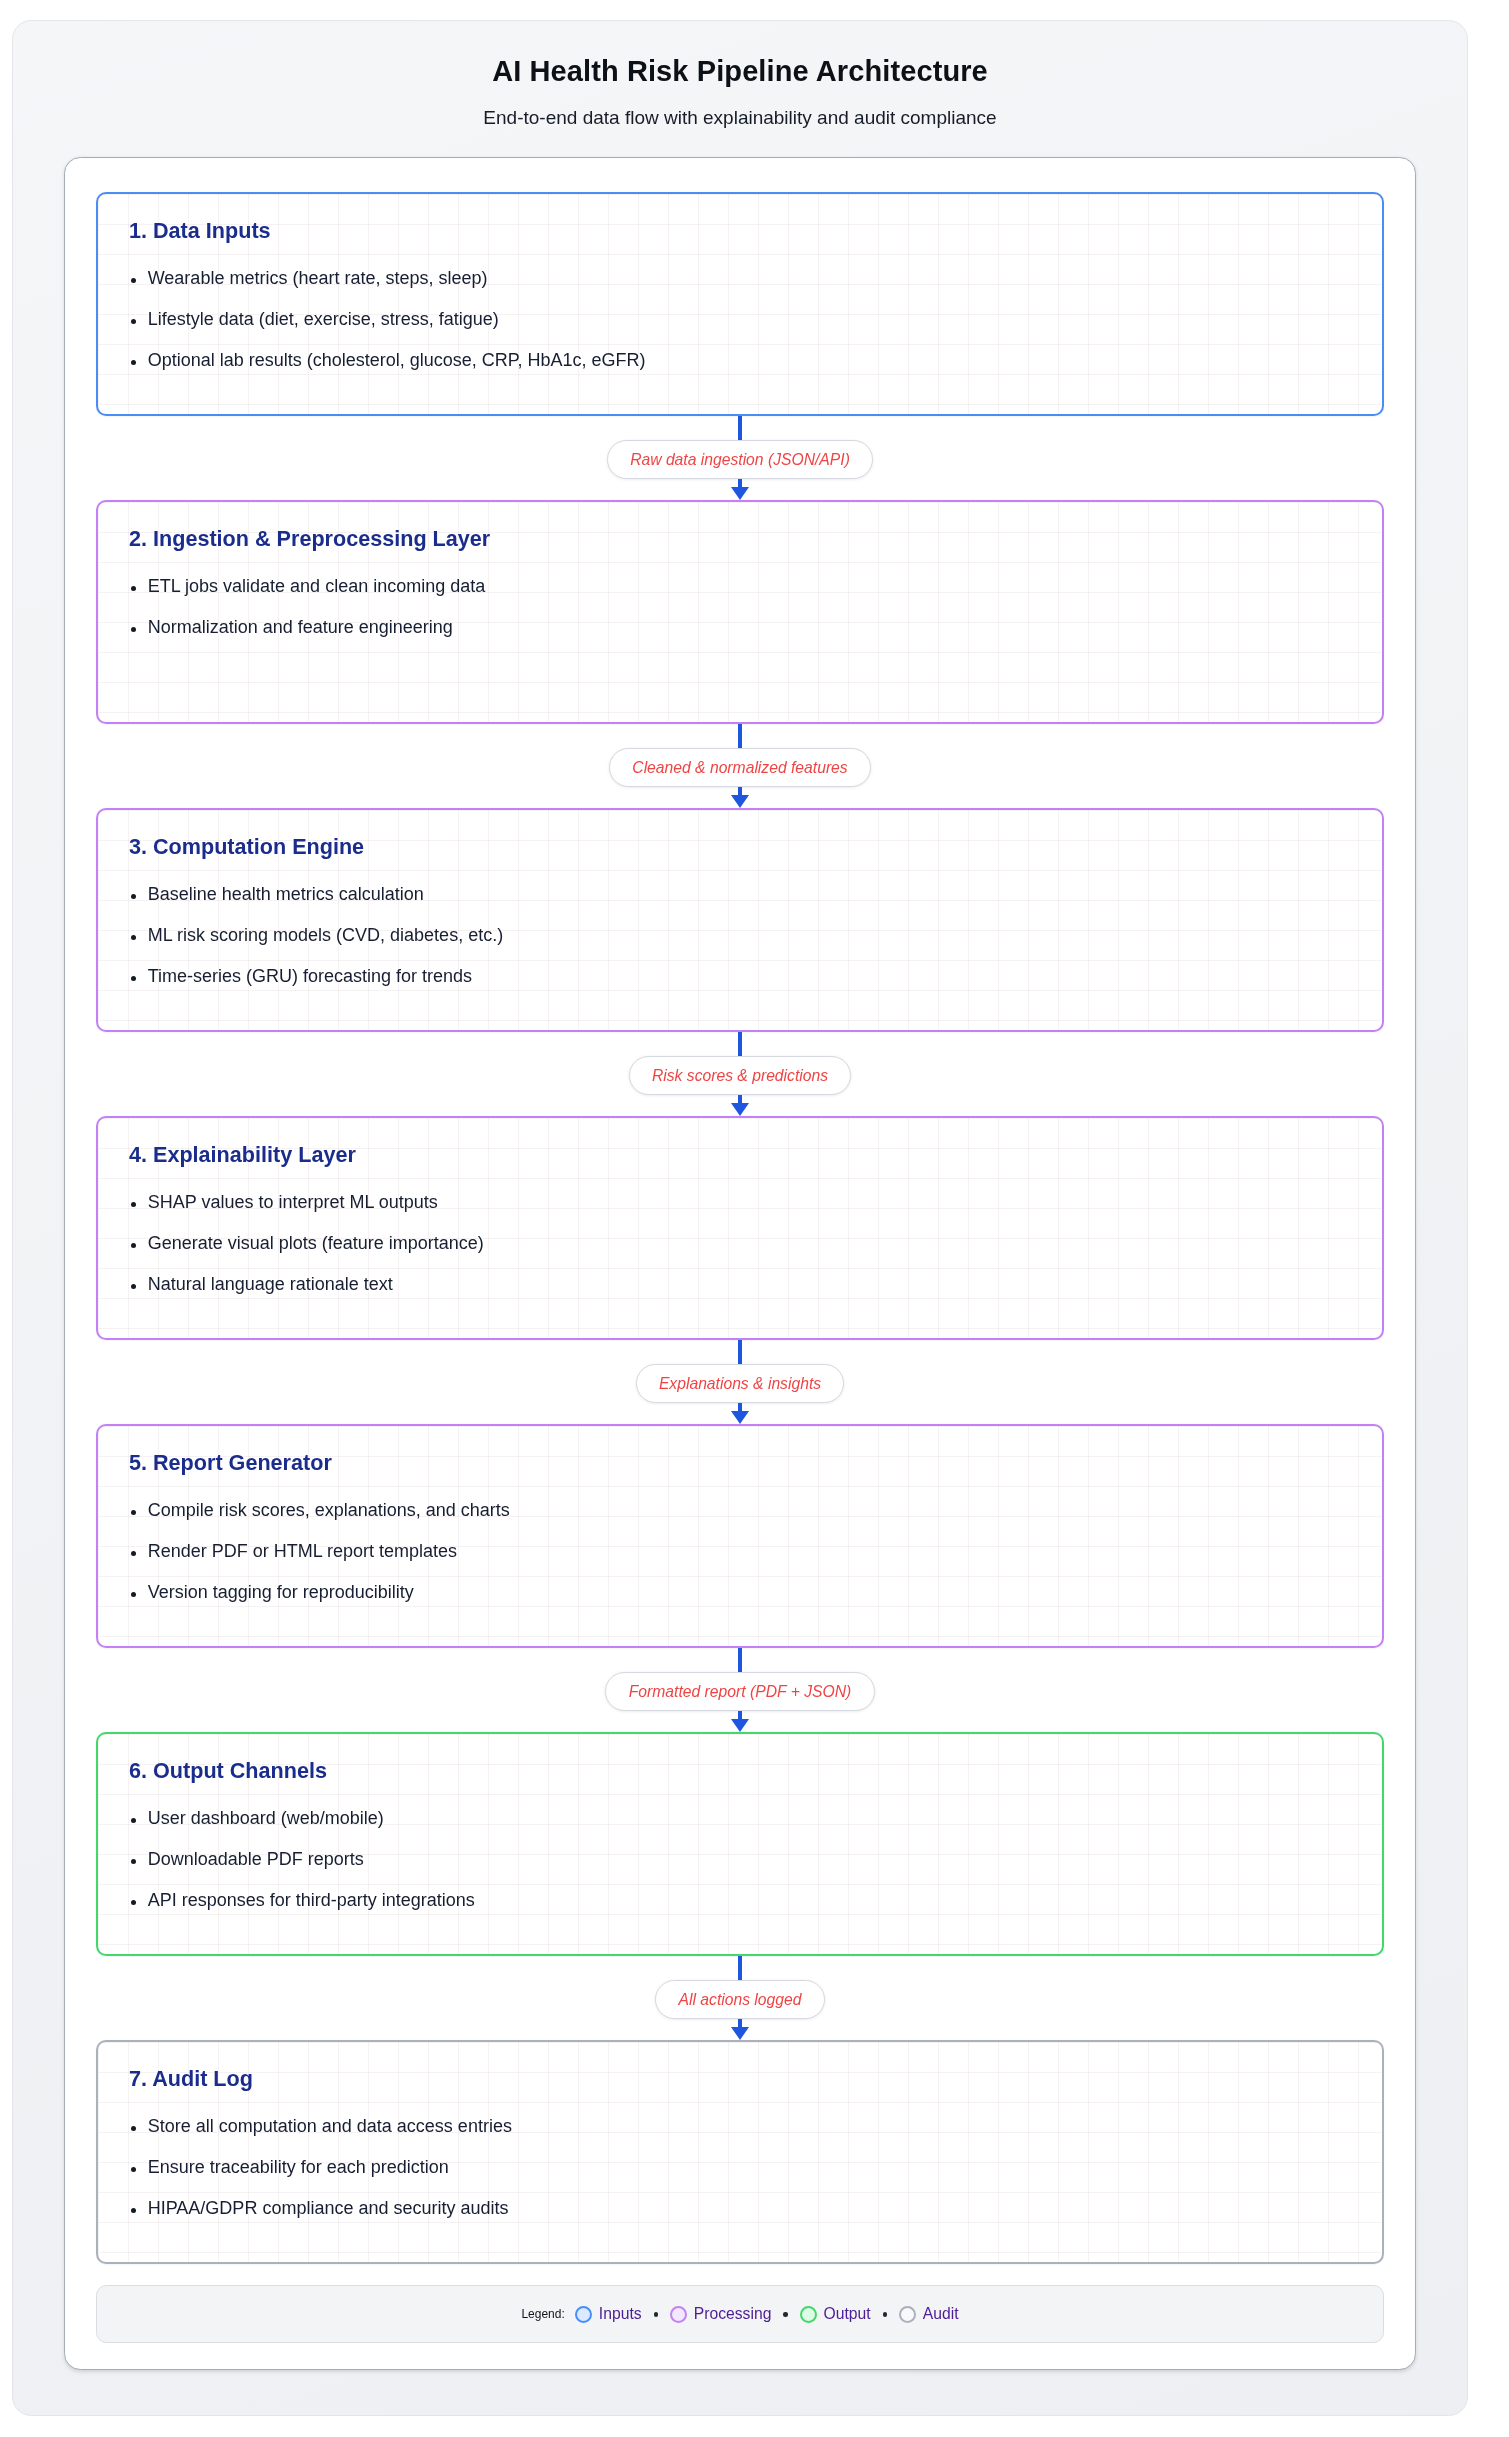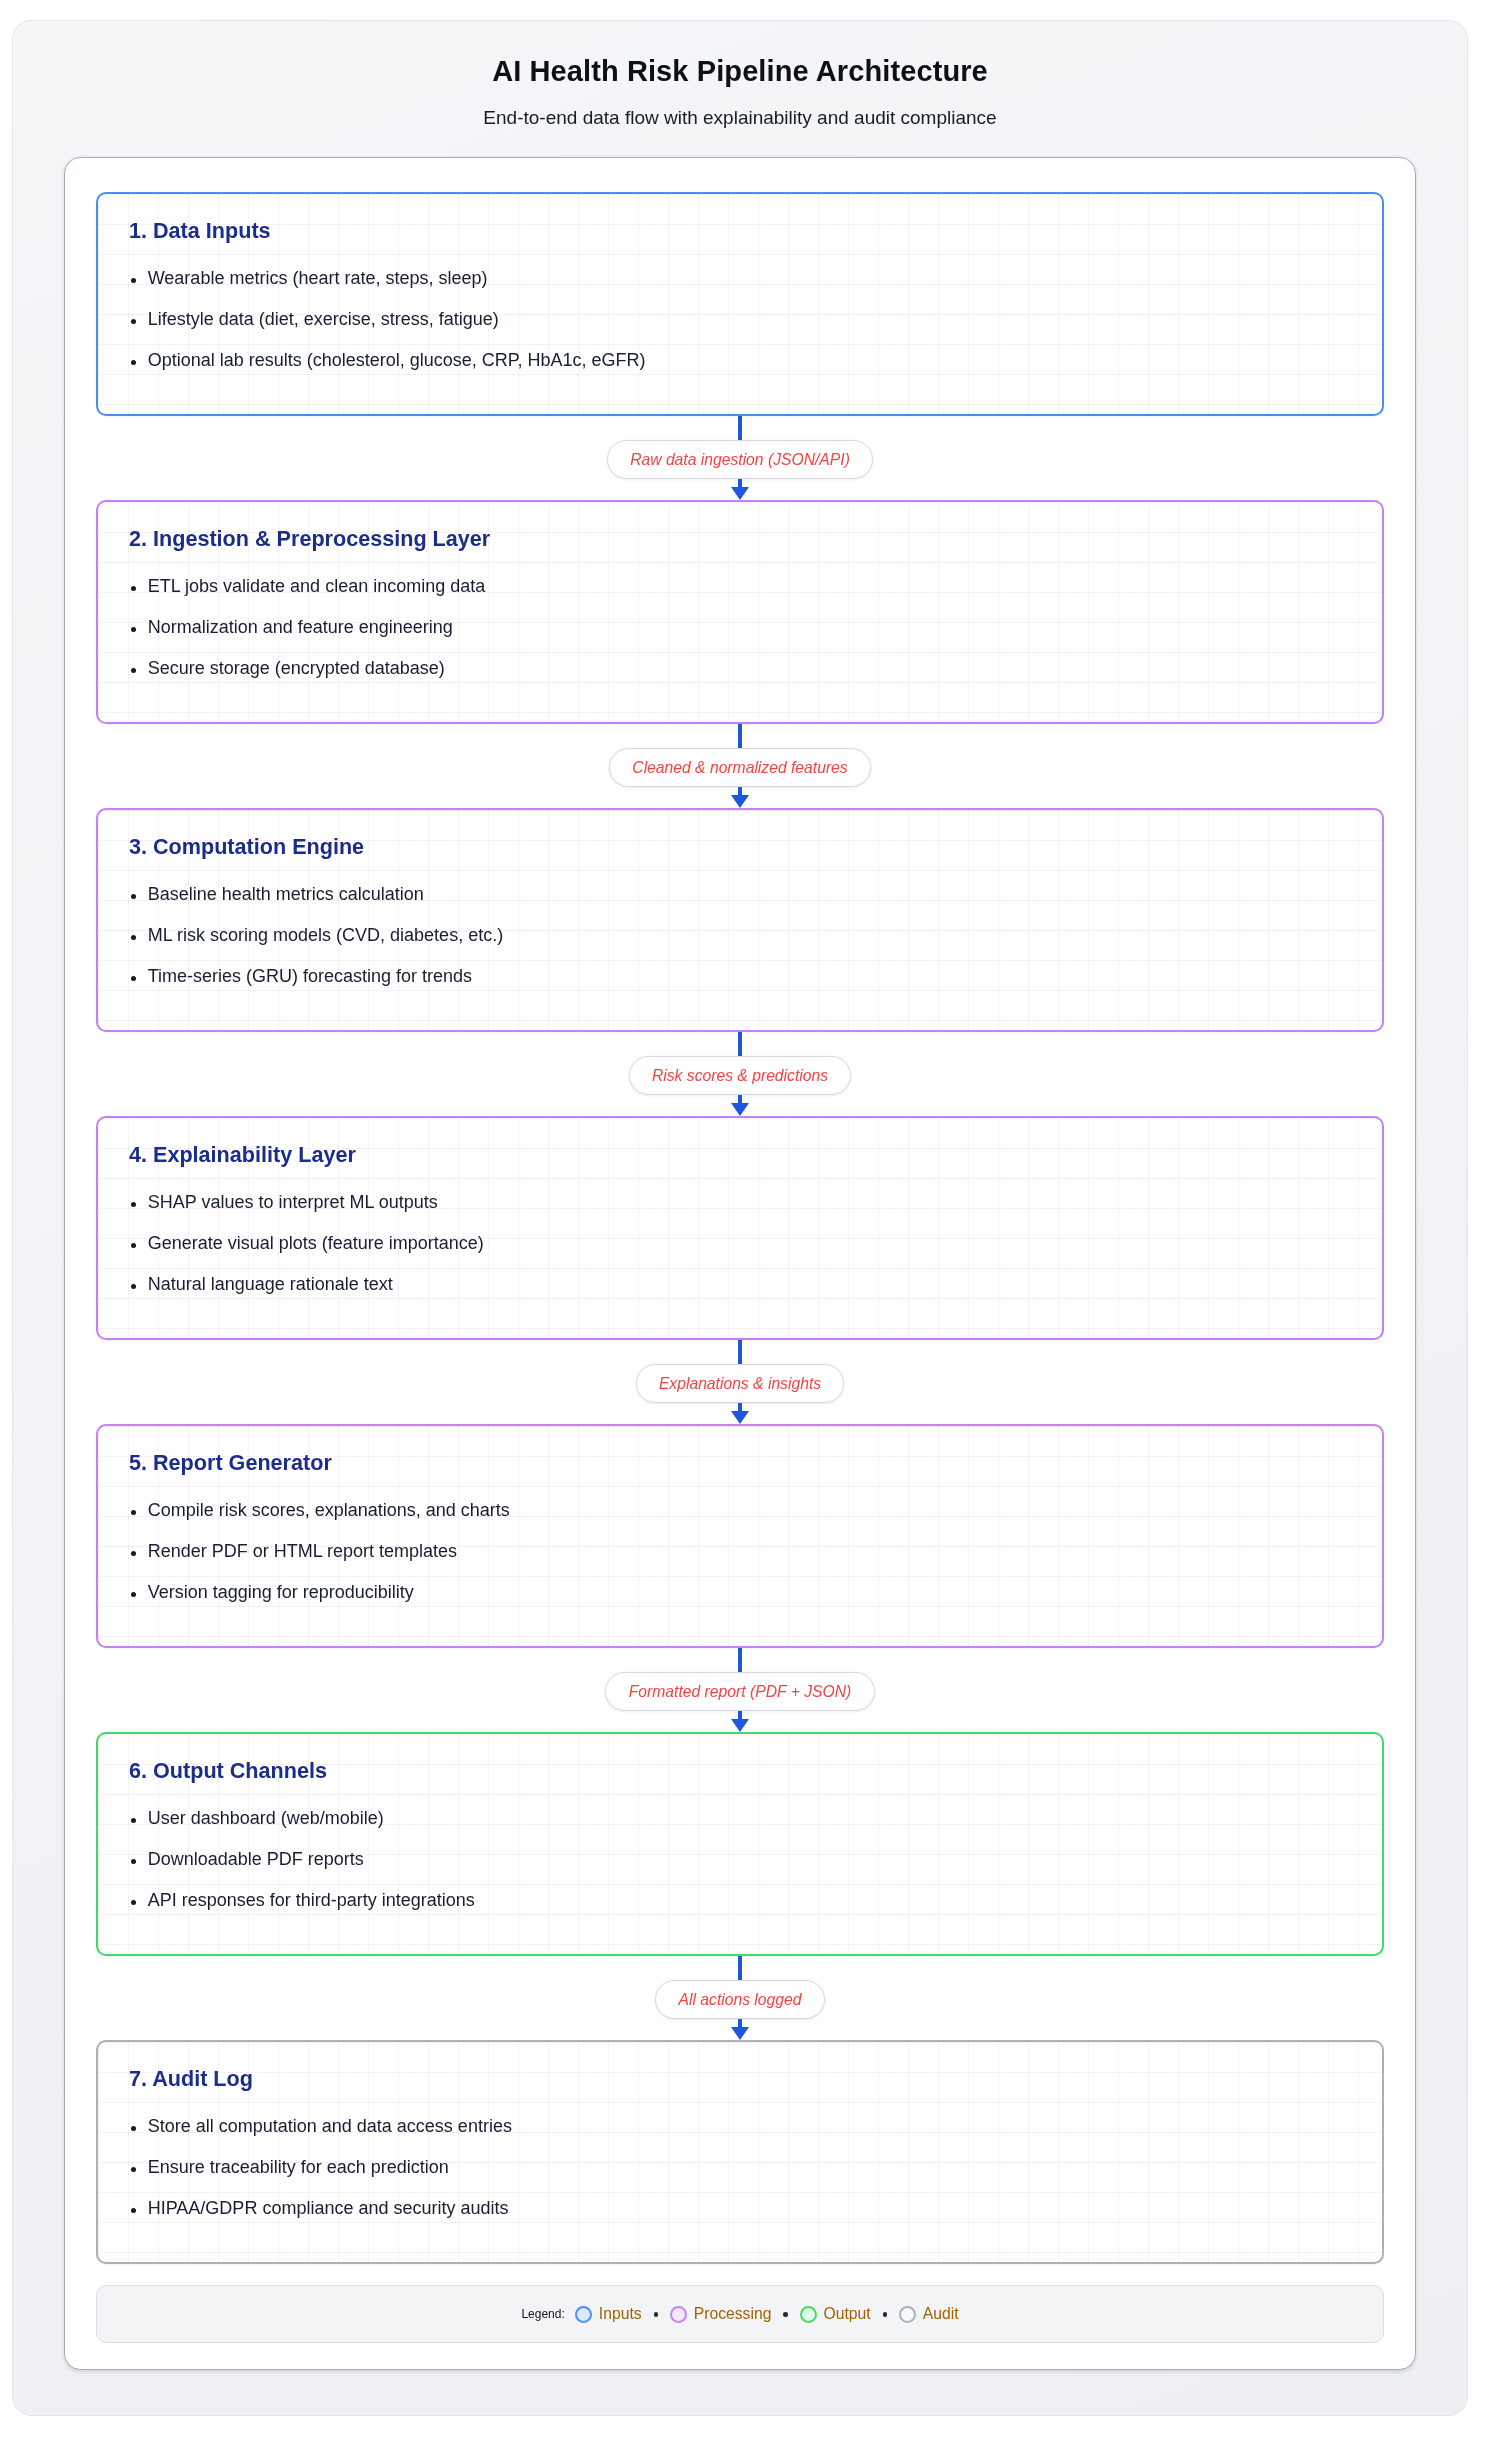--- a/index.html
+++ b/index.html
@@ -82,21 +82,21 @@
     border: 1.5px solid #dadde2;
     border-radius: 10.4px;
     display: flex; align-items: center; justify-content: center;
   }
   .legend-label { font-size: 12px; font-weight: 400; color: #10141d; margin-right: 10.4px; }
   .legend-item { display: flex; align-items: center; }
   .legend-ring {
     width: 17px; height: 17px; border-radius: 50%;
     border: 2.2px solid #888; background: #fff; margin-right: 6.7px;
   }
-  .legend-item-label { font-size: 15.7px; color: #a16207; }
+  .legend-item-label { font-size: 15.7px; color: #4c1d95; }
   .legend-sep {
     width: 4.5px; height: 4.5px; border-radius: 50%;
     background: #23272f; margin: 0 12px;
   }
 </style>
 </head>
 <body>
 
 <div class="outer-card">
   <div class="header">
@@ -132,24 +132,20 @@
     <div class="section" style="border-color: rgb(196, 128, 247);">
       <div class="section-title">2. Ingestion &amp; Preprocessing Layer</div>
       <div class="bullet-row">
         <span class="bullet-dot"></span>
         <span class="bullet-text">ETL jobs validate and clean incoming data</span>
       </div>
       <div class="bullet-row">
         <span class="bullet-dot"></span>
         <span class="bullet-text">Normalization and feature engineering</span>
       </div>
-      <div class="bullet-row">
-        <span class="bullet-dot"></span>
-        <span class="bullet-text">Secure storage (encrypted database)</span>
-      </div>
     </div>
 
     <div class="connector">
       <div class="conn-line-top" style="background-color: rgb(30, 86, 224);"></div>
       <div class="flow-pill">Cleaned &amp; normalized features</div>
       <div class="conn-line-bottom" style="background-color: rgb(30, 86, 224);"></div>
       <div class="arrow-head" style="border-top-color: rgb(30, 86, 224);"></div>
     </div>
 
     <div class="section" style="border-color: rgb(196, 128, 247);">

